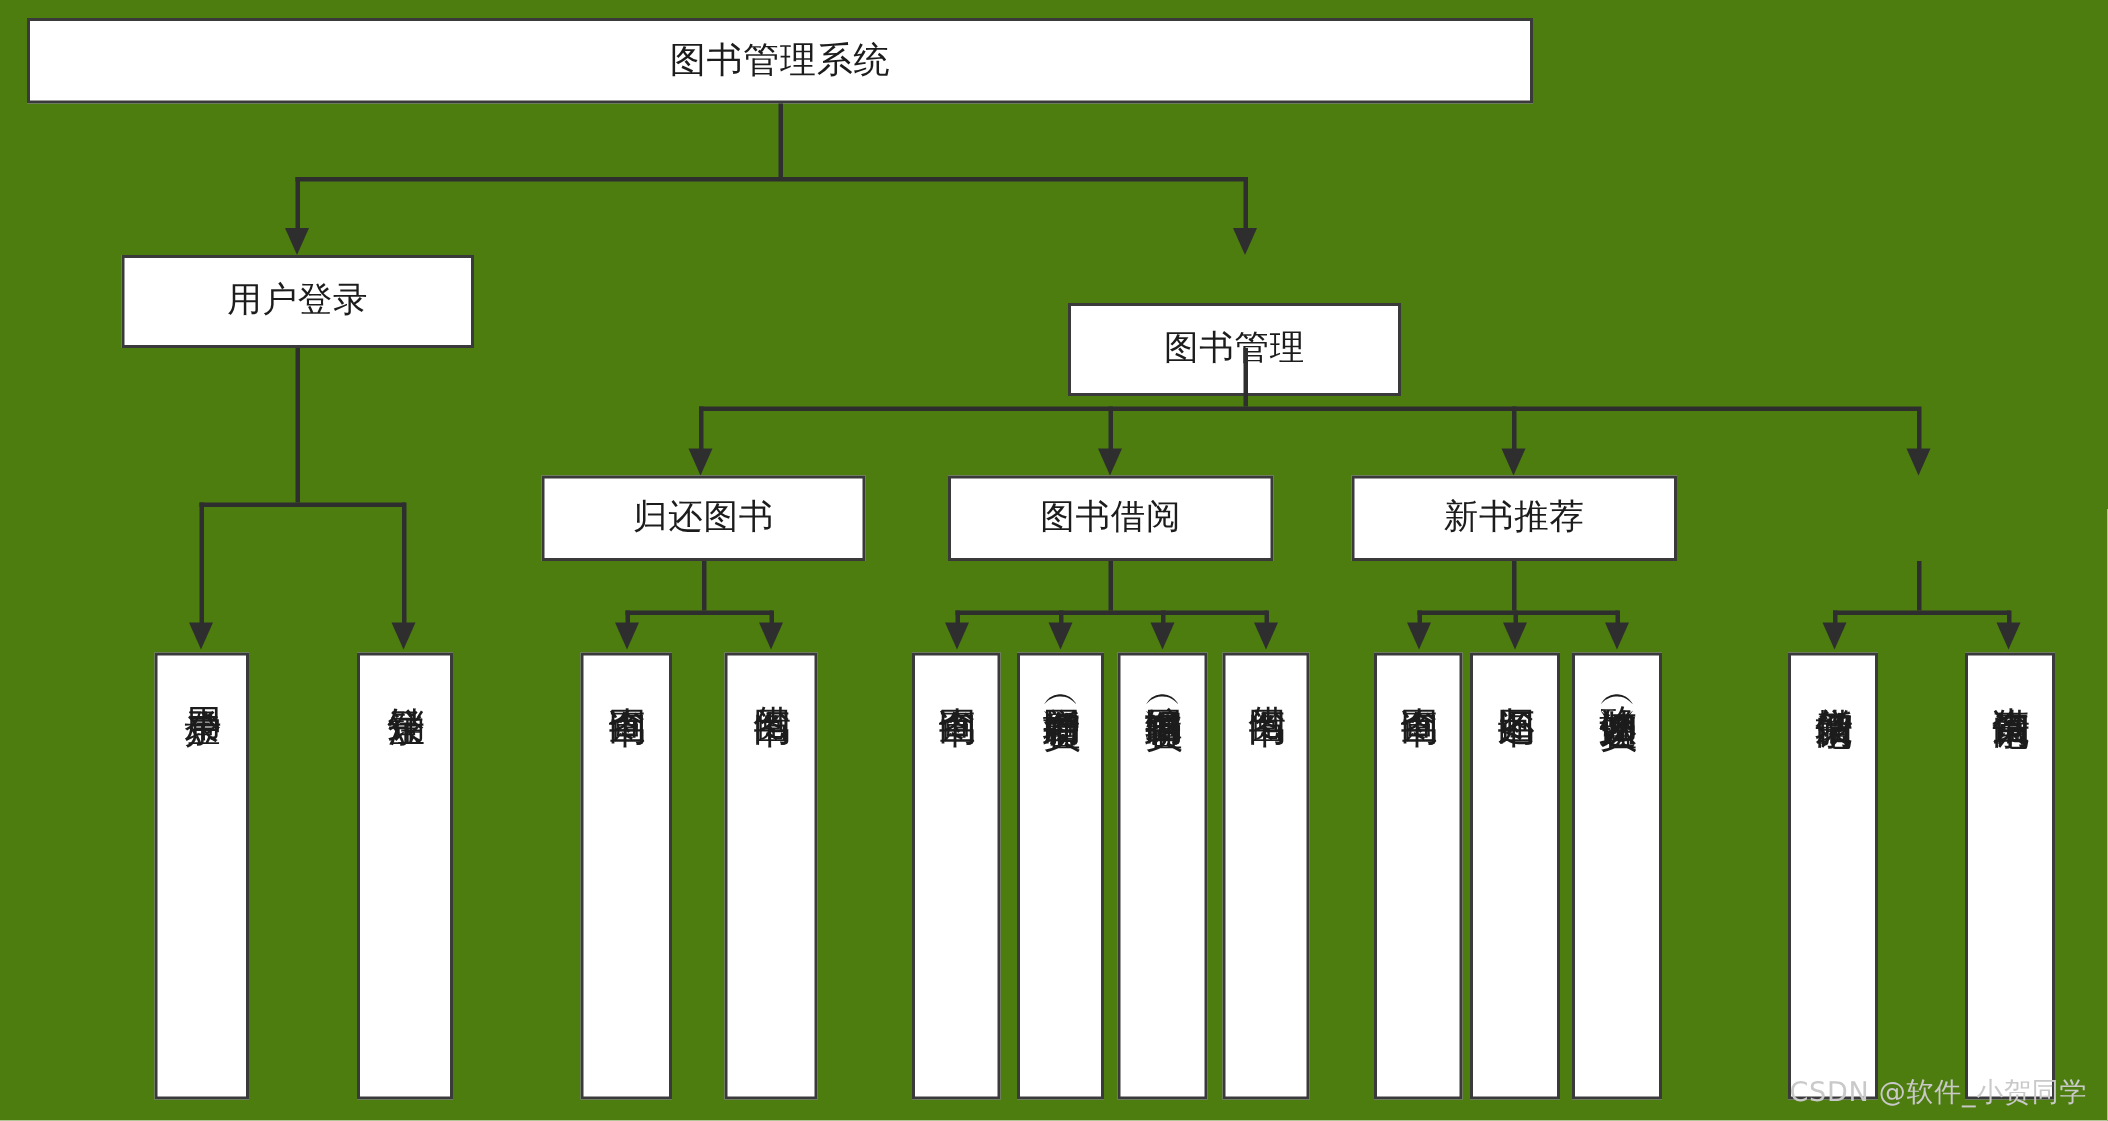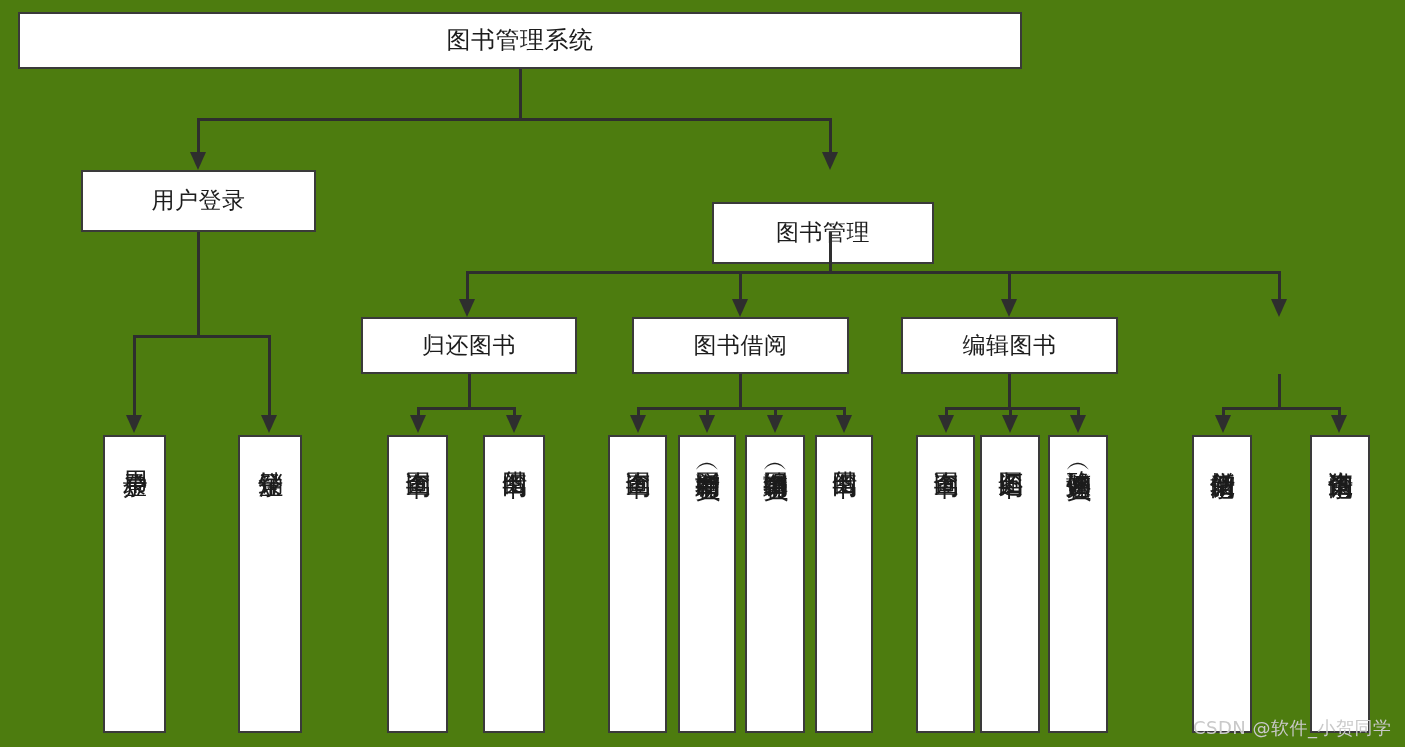--- a/index.html
+++ b/index.html
@@ -125,21 +125,21 @@
   <div class="edge v" style="left:1278px; top:271px; height:30px;"></div>
   <div class="arrow" style="left:1271px; top:299px;"></div>
 
   <div class="node horiz" style="left:361px; top:317px; width:216px; height:57px;">
     <span class="label">归还图书</span>
   </div>
   <div class="node horiz" style="left:632px; top:317px; width:217px; height:57px;">
     <span class="label">图书借阅</span>
   </div>
   <div class="node horiz" style="left:901px; top:317px; width:217px; height:57px;">
-    <span class="label">编辑图书</span>
+    <span class="label">新书推荐</span>
   </div>
 
   <div class="edge v" style="left:468px; top:374px; height:33px;"></div>
   <div class="edge h" style="left:417px; top:407px; width:98px;"></div>
   <div class="edge v" style="left:417px; top:407px; height:12px;"></div>
   <div class="arrow" style="left:410px; top:415px;"></div>
   <div class="edge v" style="left:513px; top:407px; height:12px;"></div>
   <div class="arrow" style="left:506px; top:415px;"></div>
 
   <div class="node vert" style="left:387px; top:435px; width:61px; height:298px;">

